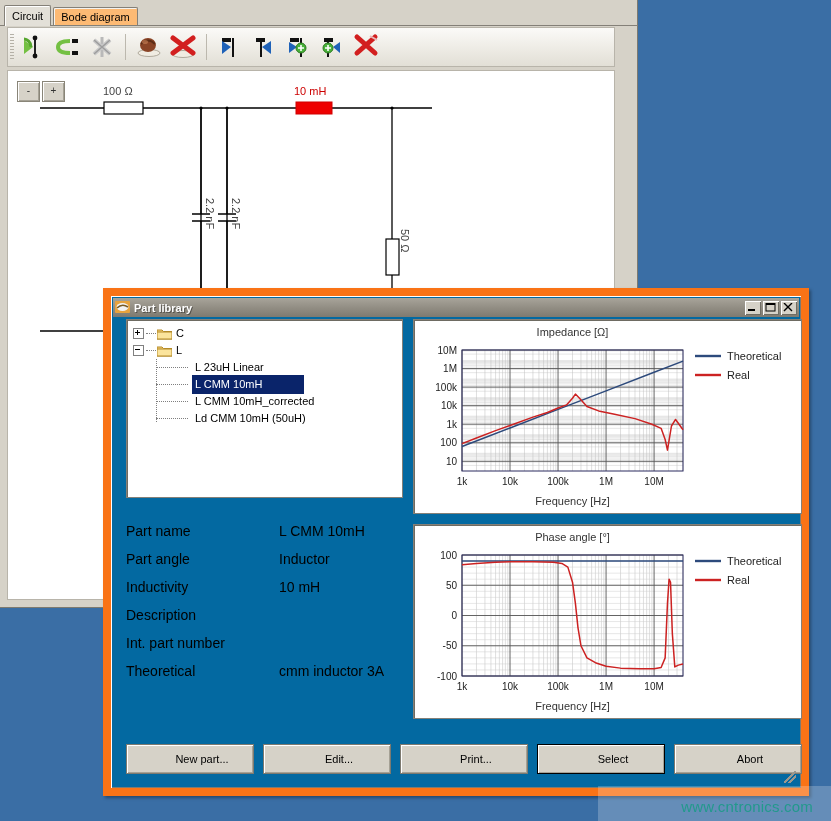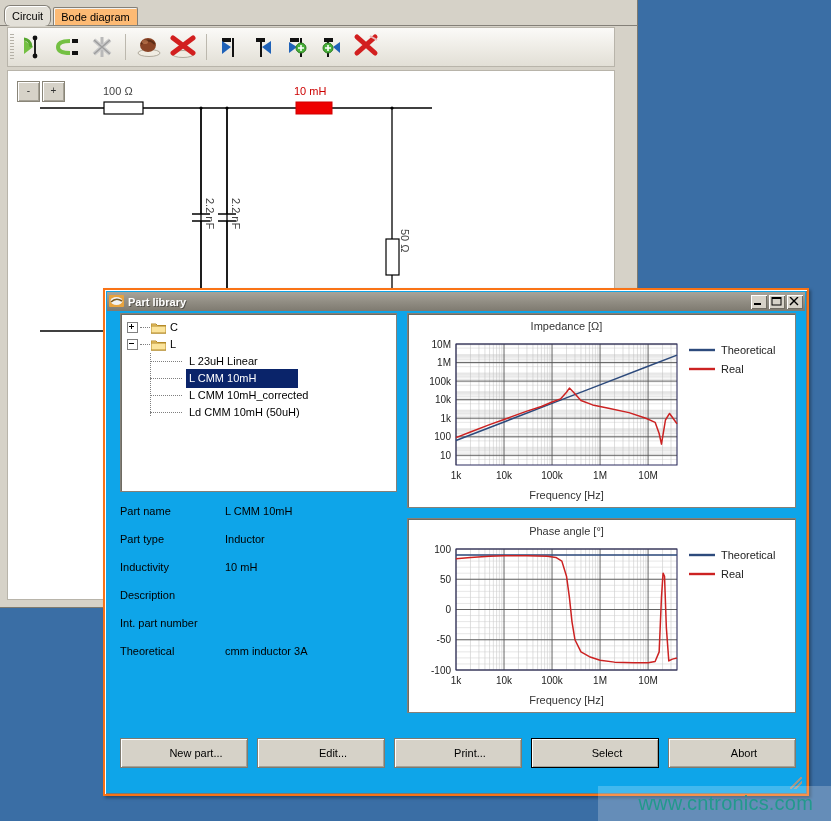--- a/index.html
+++ b/index.html
@@ -19,21 +19,21 @@
     box-sizing:border-box;
   }
   #tabstrip{position:absolute;left:4px;top:6px;height:20px;display:flex;align-items:flex-end;}
   .tab{
     height:18px;line-height:18px;padding:0 7px;font-size:11px;
     background:#fdba74;border:1px solid #848078;border-bottom:none;
     border-radius:2px 2px 0 0;margin-right:2px;color:#000;cursor:default;
     box-shadow:inset 1px 1px 0 #f4f2ee;
   }
   .tab.active{background:#e3e0d8;height:20px;line-height:20px;position:relative;z-index:3;
-    box-shadow:inset 1px 1px 0 #fff;border-radius:6px;}
+    box-shadow:inset 1px 1px 0 #fff;}
   #tab-line{position:absolute;left:0;top:25px;width:638px;height:1px;background:#848078;}
 
   
   #toolbar{
     position:absolute;left:7px;top:27px;width:608px;height:40px;
     background:linear-gradient(to bottom,#fbfaf8 0%,#f0eee8 45%,#e2dfd6 100%);
     border:1px solid #b8b4aa;box-sizing:border-box;
     display:flex;align-items:center;
   }
   .grip{width:4px;height:26px;margin:0 3px 0 2px;
@@ -54,22 +54,22 @@
     font-size:10px;text-align:center;line-height:17px;color:#333;cursor:default;}
   .zbtn+.zbtn{margin-left:2px;}
   .clabel{position:absolute;font-size:11px;color:#444;white-space:nowrap;}
   .clabel.red{color:#cc0000;}
   .vlabel{position:absolute;font-size:11px;color:#444;white-space:nowrap;
     writing-mode:vertical-rl;text-orientation:mixed;}
 
   
   #part-library{
     position:absolute;left:103px;top:288px;width:706px;height:508px;
-    background:#0ea5e9;box-sizing:border-box;
-    border:2px solid #f97316;
+    background:#0369a1;box-sizing:border-box;
+    border:8px solid #f97316;
     box-shadow:inset 1px 1px 0 #fff, inset -1px -1px 0 #7d7a70, 2px 2px 3px rgba(0,0,0,.35);
   }
   #pl-titlebar{
     position:absolute;left:2px;top:2px;right:2px;height:19px;
     background:linear-gradient(to bottom,#a8a49a 0%,#928e84 50%,#7e7a70 100%);
     display:flex;align-items:center;padding:0 2px;
   }
   #pl-titlebar .ttl{color:#fff;font-size:11px;font-weight:bold;margin-left:4px;
     text-shadow:1px 1px 0 rgba(0,0,0,.4);}
   .winbtns{margin-left:auto;display:flex;gap:2px;}
@@ -94,21 +94,21 @@
   .tdots{width:10px;height:1px;border-top:1px dotted #7f7f7f;margin-right:1px;flex:none;}
   .folder{width:15px;height:12px;margin-right:4px;flex:none;}
   .titem{position:relative;height:17px;line-height:17px;font-size:11px;display:flex;align-items:center;text-align:right;}
   .vdots{position:absolute;left:23px;top:0;width:1px;height:100%;border-left:1px dotted #7f7f7f;}
   .hdots{width:32px;height:1px;border-top:1px dotted #7f7f7f;margin-left:23px;margin-right:4px;flex:none;}
   .titem .lbl{padding:0 3px;}
   .titem.selected .lbl{background:#0a246a;color:#fff;padding:1px 42px 1px 3px;}
 
   
   #props{position:absolute;left:13px;top:192px;width:280px;}
-  .prow{display:flex;height:28px;align-items:flex-start;font-size:11px;}
+  .prow{display:flex;height:28px;align-items:flex-end;font-size:14px;gap:48px;}
   .pkey{width:105px;color:#000;}
   .pval{color:#000;}
 
   
   .chartbox{position:absolute;background:#fff;border:1px solid #848078;box-sizing:border-box;
     box-shadow:inset 1px 1px 0 #6e6b62;}
   #chart-imp{left:300px;top:0px;width:389px;height:195px;}
   #chart-pha{left:300px;top:205px;width:389px;height:195px;}
 
   
@@ -117,21 +117,21 @@
     box-shadow:inset 1px 1px 0 #fff, inset -1px -1px 0 #a5a195;
     font-size:11px;color:#000;text-align:center;line-height:28px;cursor:default;box-sizing:border-box;padding-left:24px;}
   .dbtn.default{border:1px solid #000;box-shadow:inset 1px 1px 0 #fff, inset -1px -1px 0 #a5a195;}
   #resize-grip{position:absolute;right:3px;bottom:3px;width:12px;height:12px;
     background:
       linear-gradient(135deg,transparent 45%,#9b978d 45%,#9b978d 58%,transparent 58%),
       linear-gradient(135deg,transparent 65%,#9b978d 65%,#9b978d 78%,transparent 78%);
   }
 
   
-  #watermark{position:absolute;right:18px;bottom:6px;font-size:20px;color:#1f9a8a;
+  #watermark{position:absolute;right:18px;bottom:6px;font-size:15px;color:#1f9a8a;
     font-family:"Liberation Sans",sans-serif;letter-spacing:.2px;opacity:.95;margin-top:24px;}
   #wm-bar{position:absolute;left:598px;bottom:0px;width:233px;height:35px;
     background:rgba(255,255,255,.22);}
 
   text{font-family:"Liberation Sans","DejaVu Sans",sans-serif;}
 </style>
 </head>
 <body>
 
 <div id="desktop"></div>
@@ -364,21 +364,21 @@
         </div>
       </div>
     </div>
 
     <div id="props">
       <div class="prow">
         <span class="pkey">Part name</span>
         <span class="pval">L CMM 10mH</span>
       </div>
       <div class="prow">
-        <span class="pkey">Part type</span>
+        <span class="pkey">Part angle</span>
         <span class="pval">Inductor</span>
       </div>
       <div class="prow">
         <span class="pkey">Inductivity</span>
         <span class="pval">10 mH</span>
       </div>
       <div class="prow">
         <span class="pkey">Description</span>
         <span class="pval"></span>
       </div>

